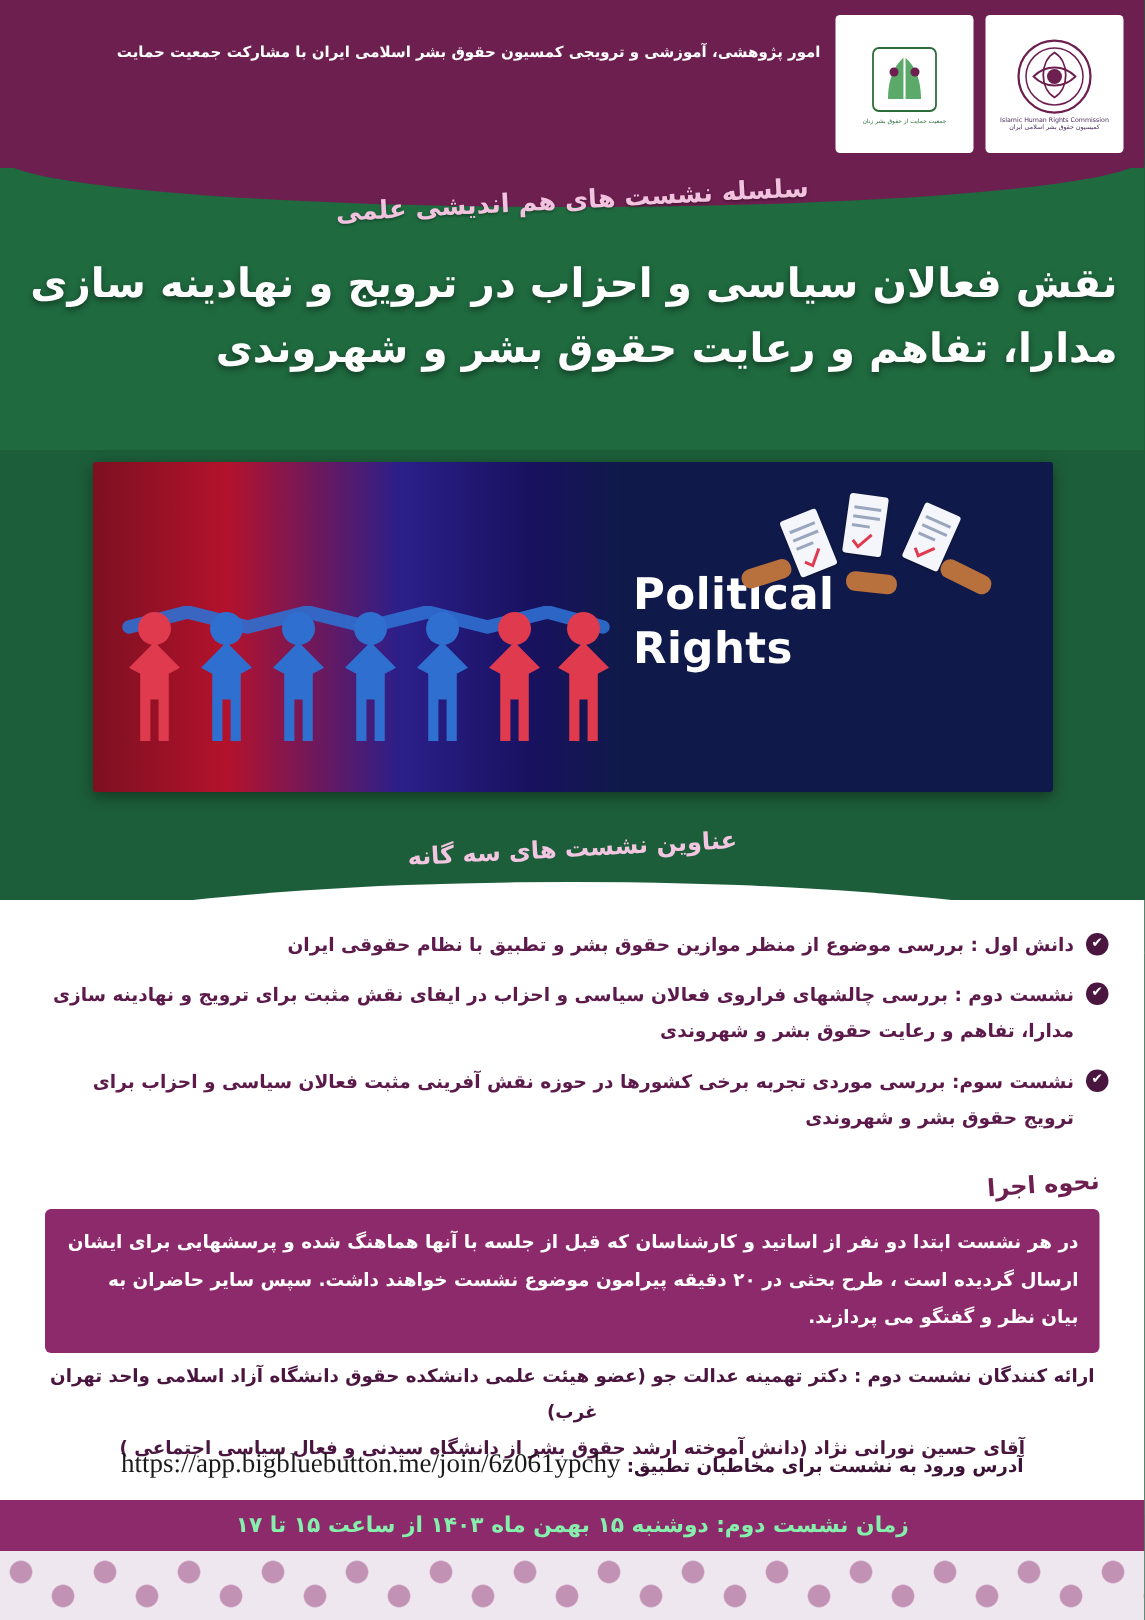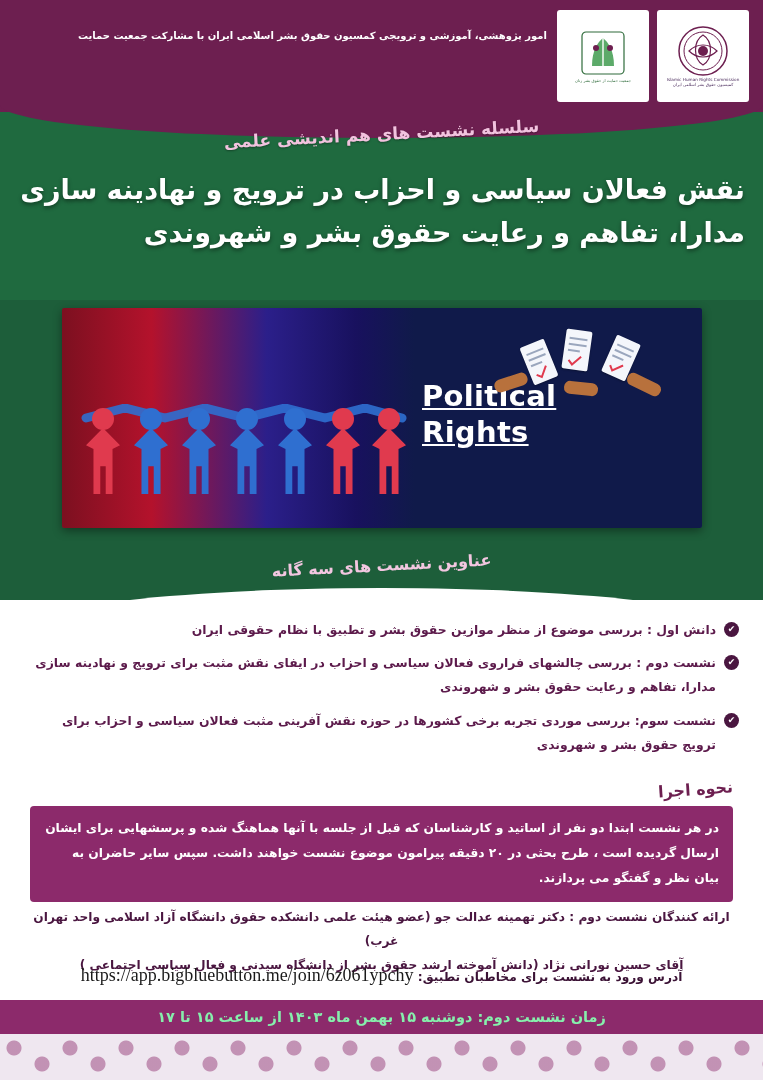--- a/index.html
+++ b/index.html
@@ -68,21 +68,21 @@
     position:absolute;left:18px;bottom:34px;width:330px;height:110px;
   }
   .pp{position:absolute;bottom:0;width:46px;height:86px;}
   .pp .head{position:absolute;top:0;left:50%;margin-left:-11px;width:22px;height:22px;border-radius:50%;}
   .pp .body{position:absolute;top:20px;left:50%;margin-left:-17px;width:34px;height:66px;
             clip-path:polygon(50% 0%,100% 26%,78% 32%,78% 100%,58% 100%,58% 58%,42% 58%,42% 100%,22% 100%,22% 32%,0% 26%);}
   .arms{position:absolute;left:0;right:0;top:20px;height:16px;}
   .pol-text{
     position:absolute;left:360px;top:70px;color:#ffffff;
     font-family:"DejaVu Sans","Liberation Sans",sans-serif;
-    font-weight:bold;font-size:29px;line-height:1.25;letter-spacing:.3px;text-decoration:underline;
+    font-weight:bold;font-size:29px;line-height:1.25;letter-spacing:.3px;
   }
   .ballot-box{
     position:absolute;right:34px;bottom:22px;width:84px;height:54px;background:#2f6fd0;border-radius:3px;
   }
   .ballot-slot{position:absolute;left:14px;top:8px;width:56px;height:5px;background:#1b4d96;border-radius:3px;}
   .vote-label{position:absolute;left:0;right:0;bottom:10px;text-align:center;color:#fff;font-size:10px;font-weight:bold;letter-spacing:1px;}
   .slip{position:absolute;width:26px;height:40px;background:#f4f6fb;border-radius:2px;box-shadow:0 1px 2px rgba(0,0,0,.3);}
   .slip .ln{position:absolute;left:4px;right:4px;height:2px;background:#9aa6bd;}
   .hand{position:absolute;background:#b8713c;border-radius:6px;}
   .sec-title{

